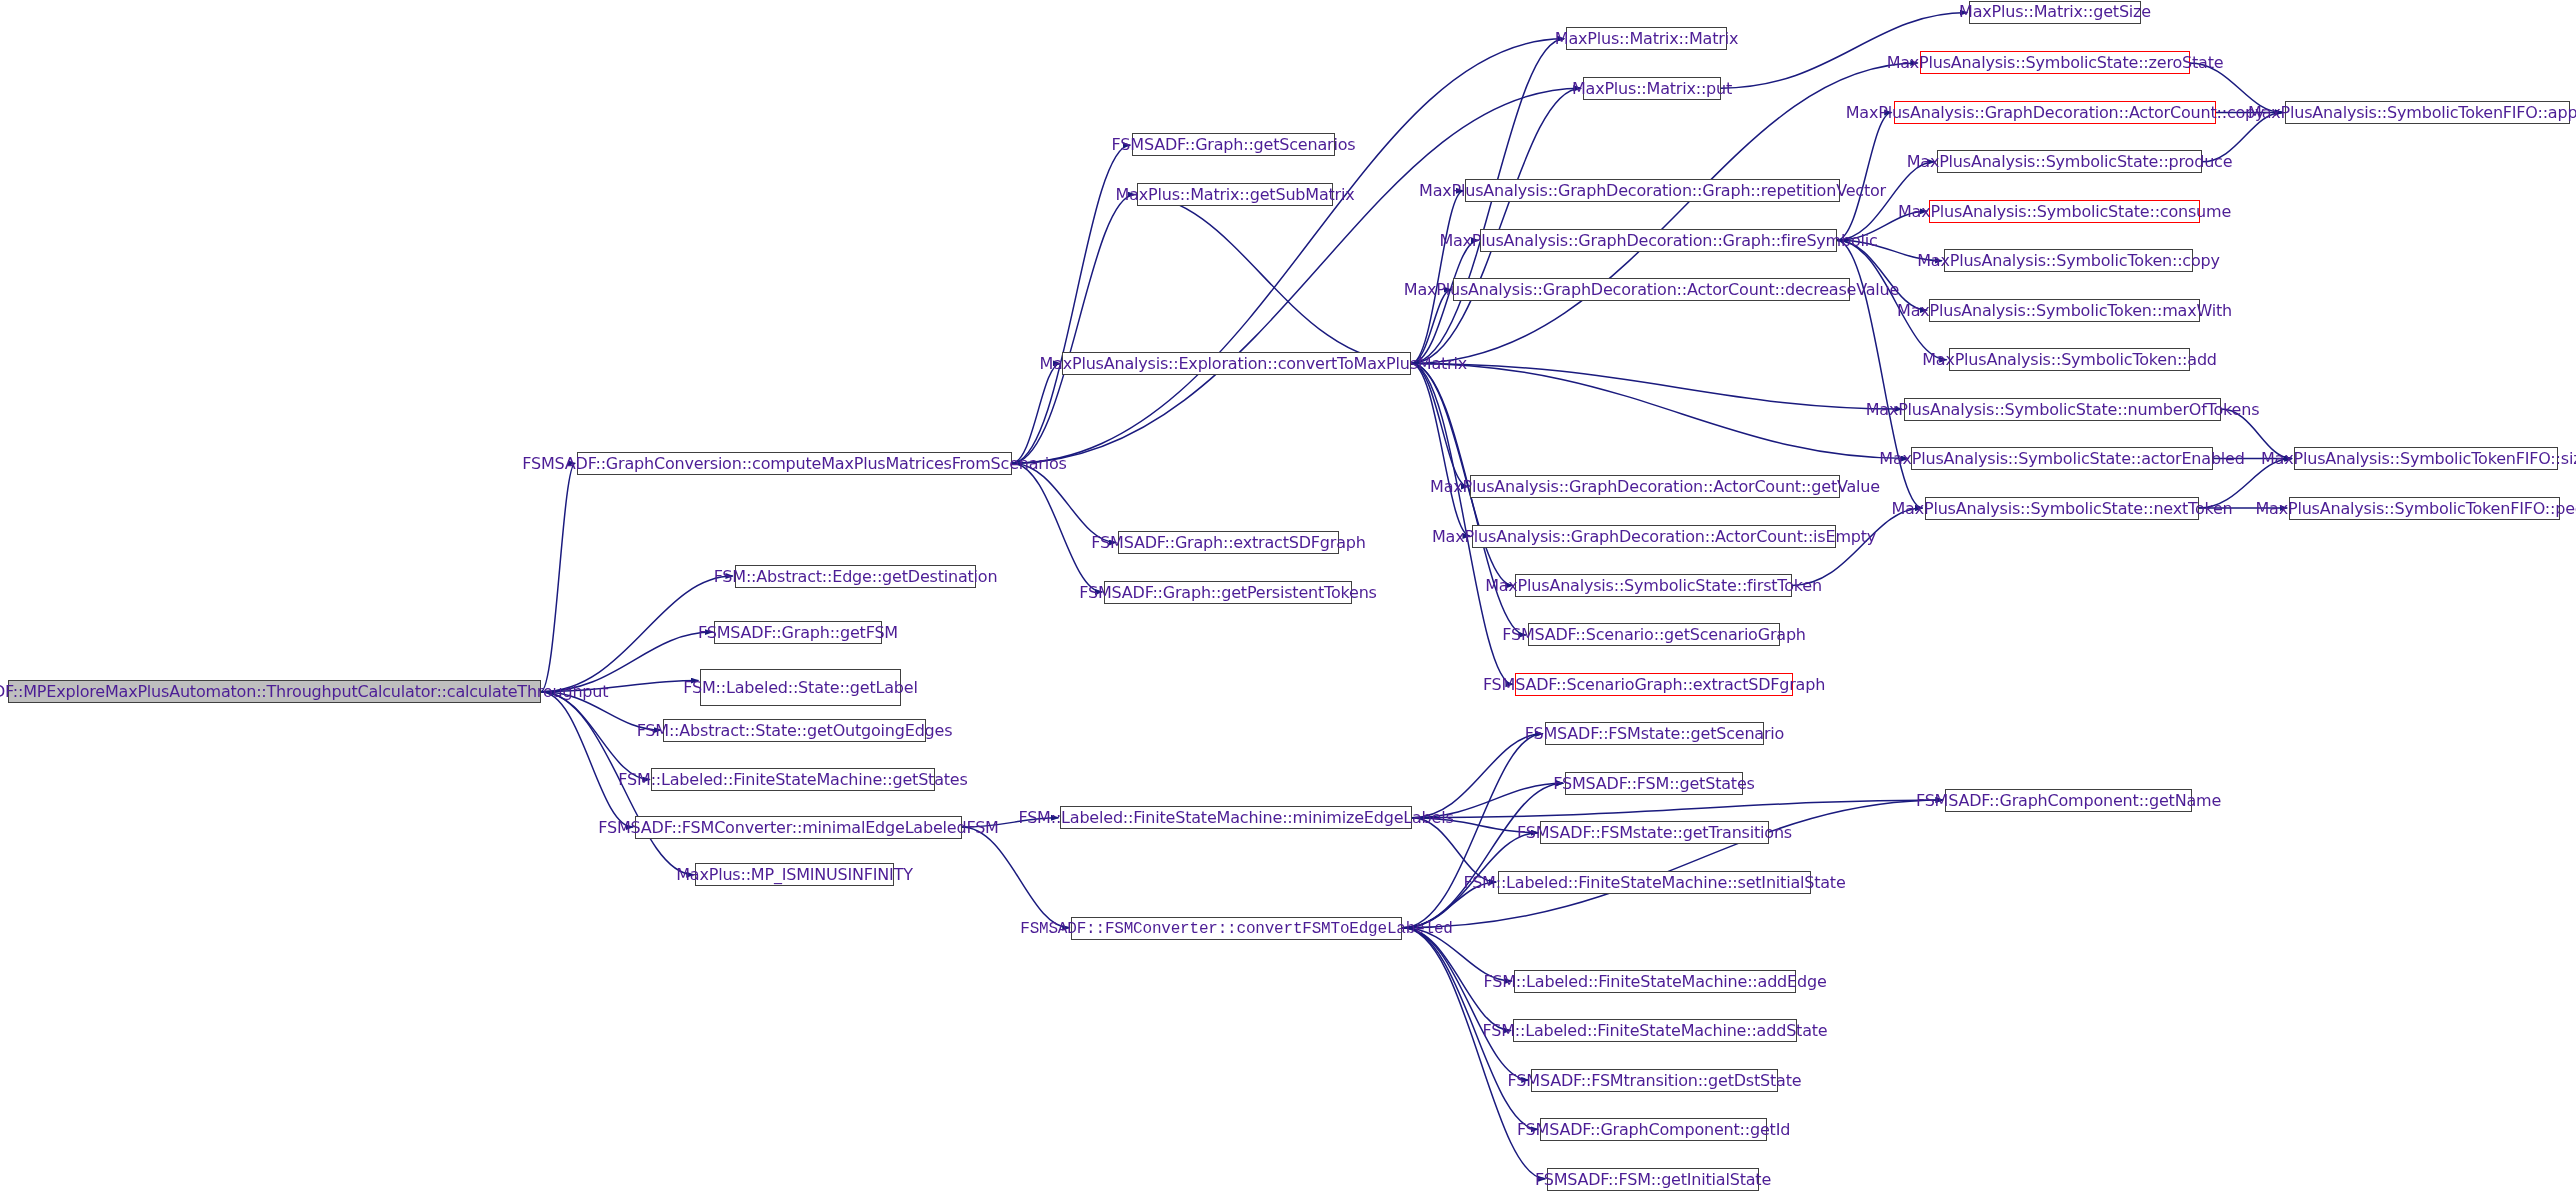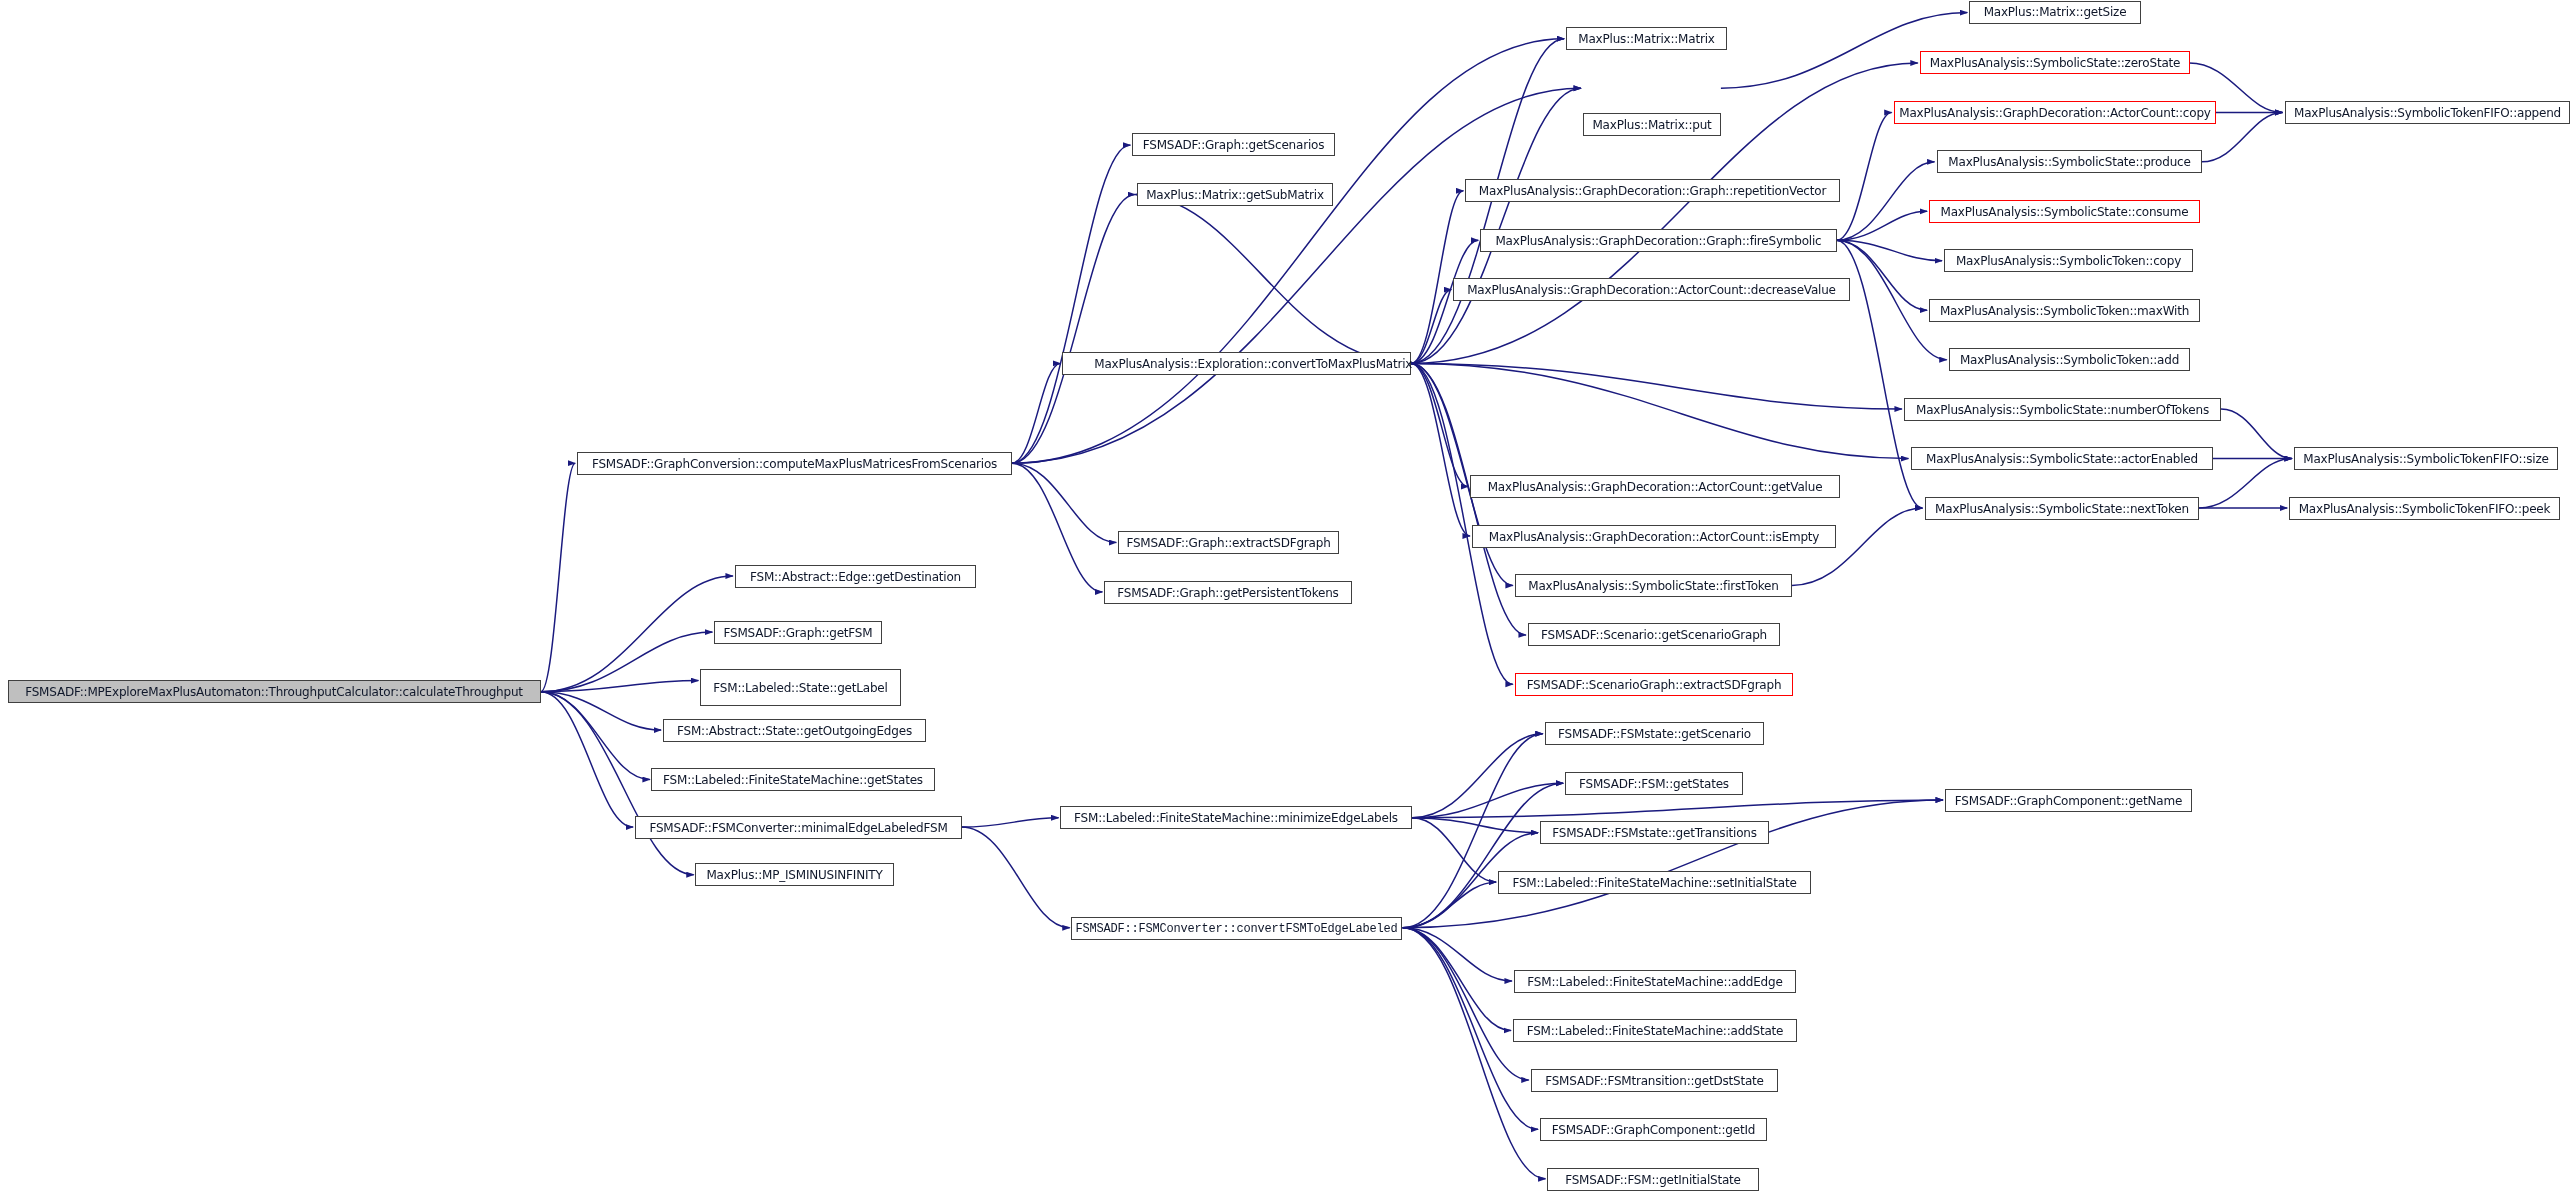--- a/index.html
+++ b/index.html
@@ -21,22 +21,22 @@
     top: 0;
     width: 2576px;
     height: 1197px;
     pointer-events: none;
   }
   .node {
     position: absolute;
     box-sizing: border-box;
     background: #ffffff;
     border: 0.9px solid #404040;
-    color: #0f172a;
-    font-size: 12px;
+    color: #4c1d95;
+    font-size: 16px;
     line-height: 1;
     white-space: nowrap;
     display: flex;
     align-items: center;
     justify-content: center;
     padding: 0 6.5px;
     letter-spacing: -0.2px;
   }
   .node.red {
     border-color: #ff0000;
@@ -166,21 +166,21 @@
       </div>
       <div class="node" style="left: 1060px; top: 806px; width: 352px; height: 23px;">
         <span>FSM::Labeled::FiniteStateMachine::minimizeEdgeLabels</span>
       </div>
       <div class="node" style="left: 1071px; top: 917px; width: 331px; height: 23px; font-family: Liberation Mono, monospace;">
         <span>FSMSADF::FSMConverter::convertFSMToEdgeLabeled</span>
       </div>
       <div class="node" style="left: 1566px; top: 27px; width: 161px; height: 23px;">
         <span>MaxPlus::Matrix::Matrix</span>
       </div>
-      <div class="node" style="left: 1583px; top: 77px; width: 138px; height: 23px; margin-top: 36px;">
+      <div class="node" style="left: 1583px; top: 77px; width: 138px; height: 23px;">
         <span>MaxPlus::Matrix::put</span>
       </div>
       <div class="node" style="left: 1465px; top: 179px; width: 375px; height: 23px;">
         <span>MaxPlusAnalysis::GraphDecoration::Graph::repetitionVector</span>
       </div>
       <div class="node" style="left: 1480px; top: 229px; width: 357px; height: 23px;">
         <span>MaxPlusAnalysis::GraphDecoration::Graph::fireSymbolic</span>
       </div>
       <div class="node" style="left: 1453px; top: 278px; width: 397px; height: 23px;">
         <span>MaxPlusAnalysis::GraphDecoration::ActorCount::decreaseValue</span>

